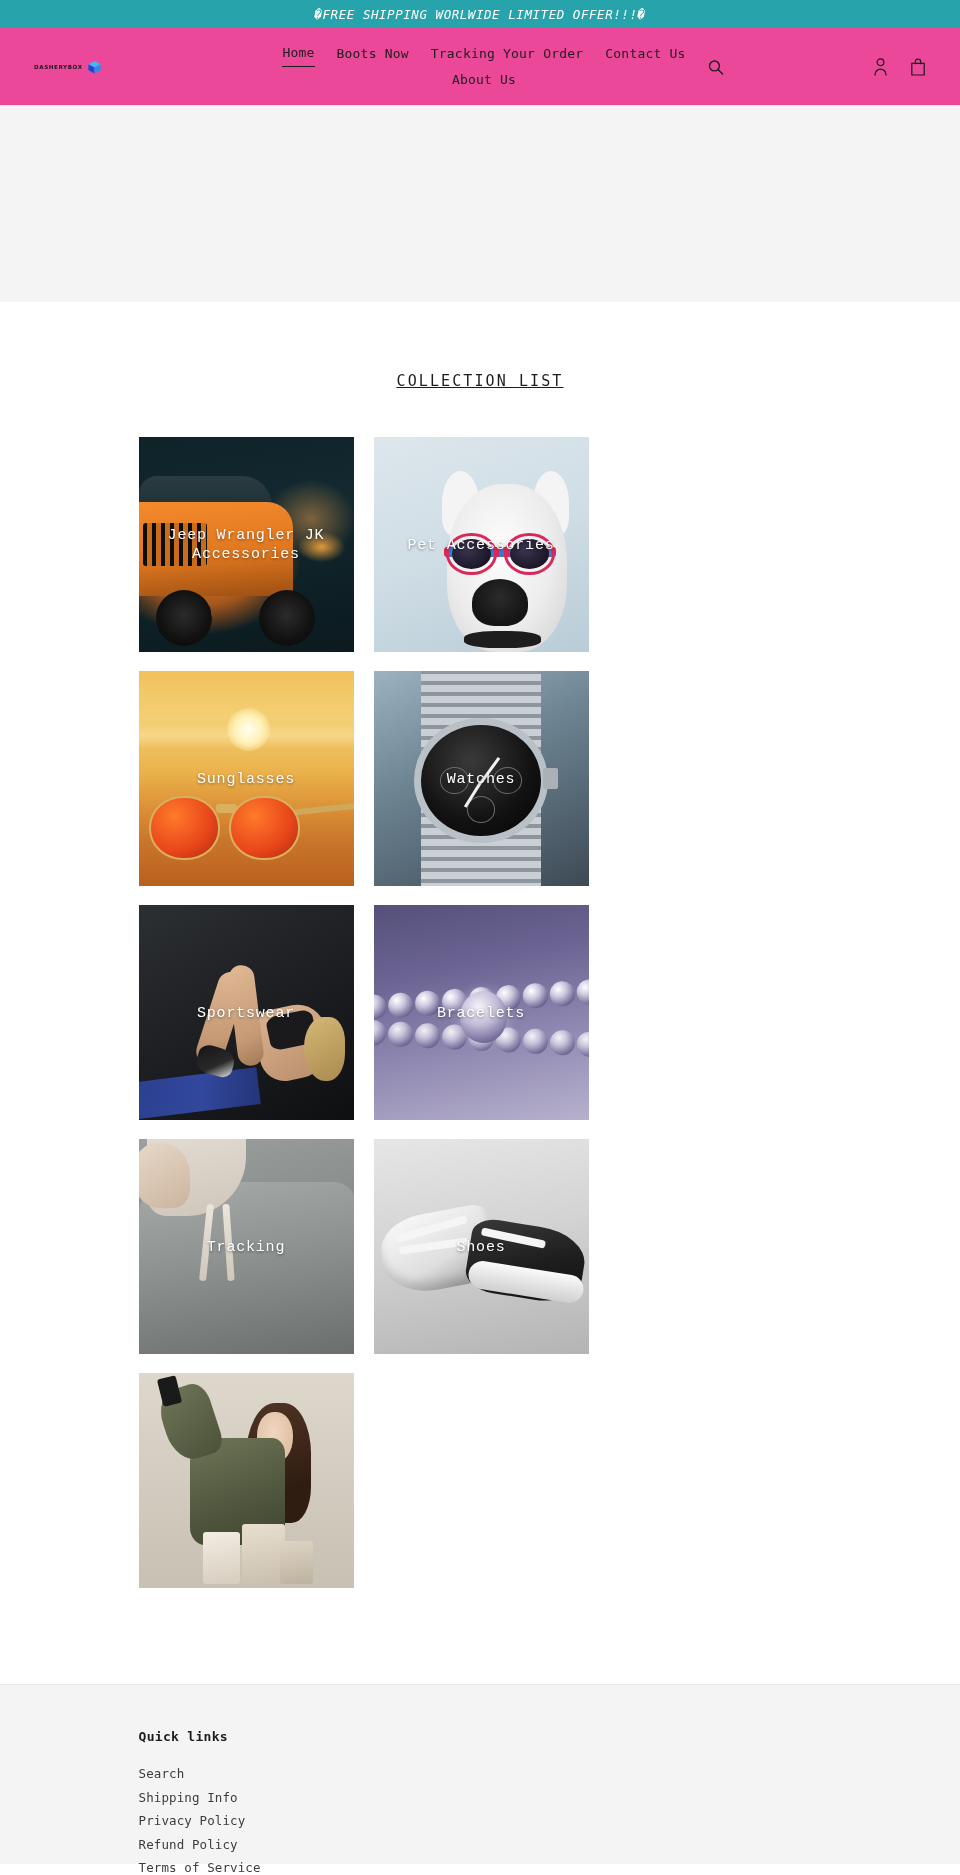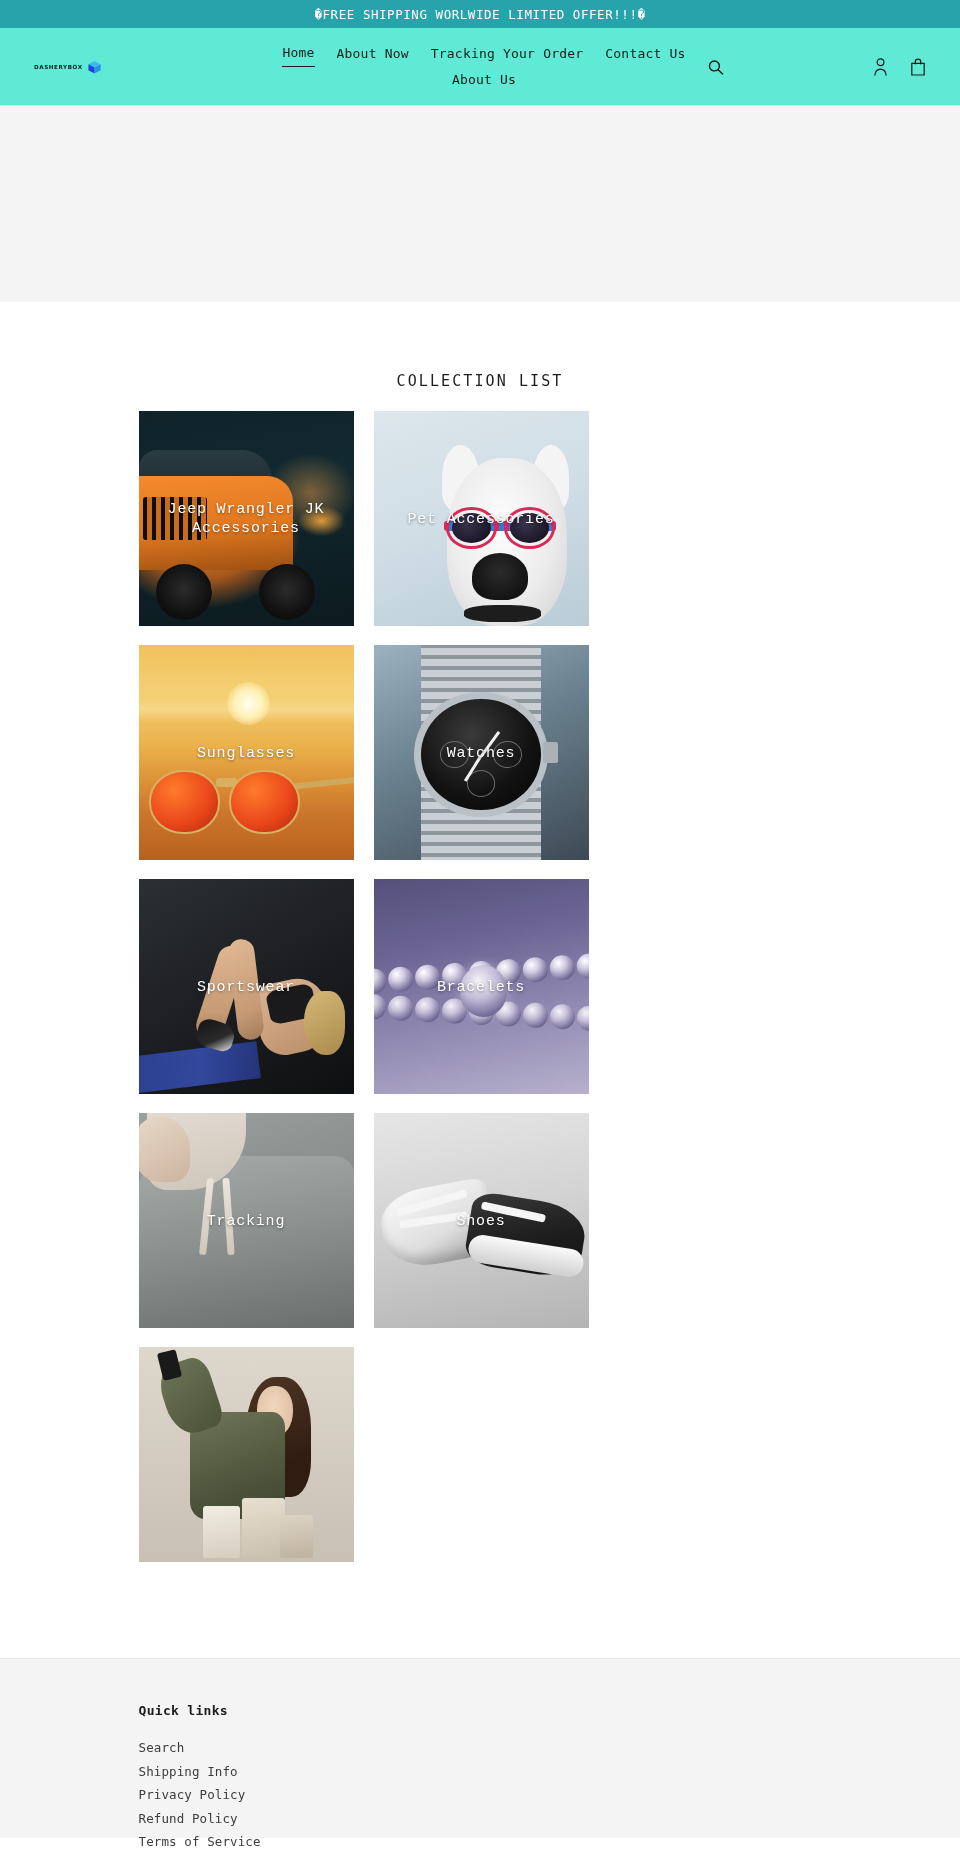--- a/index.html
+++ b/index.html
@@ -18,26 +18,27 @@
     background: #27a3ab;
     display: flex;
     align-items: center;
     justify-content: center;
   }
   .announcement-text {
     color: #ffffff;
     font-size: 12.5px;
     letter-spacing: 0.55px;
     white-space: nowrap;
+    font-style: italic;
   }
 
   
   .site-header {
     height: 78px;
-    background: #5eead4;
+    background: #ec4899;
     border-bottom: 1px solid #e4e4e4;
     display: flex;
     align-items: center;
     position: relative;
   }
   .logo-wrap {
     position: absolute;
     left: 34px;
     top: 50%;
     transform: translateY(-50%);
@@ -117,21 +118,22 @@
   .collection-section {
     padding-top: 70px;
     background: #ffffff;
   }
   .section-title {
     text-align: center;
     font-size: 15px;
     letter-spacing: 2.1px;
     color: #1c1d1d;
     font-weight: 400;
-    margin-bottom: 21px;
+    margin-bottom: 47px;
+    text-decoration: underline;
   }
   .grid {
     width: 683px;
     margin: 0 auto;
     display: flex;
     flex-wrap: wrap;
     gap: 19px 20px;
     font-family: Liberation Mono, monospace;
   }
   .card {
@@ -521,21 +523,21 @@
     <svg class="logo-cube" viewBox="0 0 32 32">
       <polygon points="16,3 29,10 16,17 3,10" fill="#3fb8f5"></polygon>
       <polygon points="3,10 16,17 16,30 3,23" fill="#1b46d8"></polygon>
       <polygon points="29,10 16,17 16,30 29,23" fill="#2b8fe8"></polygon>
     </svg>
   </a>
 
   <nav class="nav-block">
     <div class="nav-row">
       <a class="nav-link active">Home</a>
-      <a class="nav-link">About Now</a>
+      <a class="nav-link">Boots Now</a>
       <a class="nav-link">Tracking Your Order</a>
       <a class="nav-link">Contact Us</a>
     </div>
     <div class="nav-row second">
       <a class="nav-link">About Us</a>
     </div>
   </nav>
 
   <button class="search-btn">
     <svg width="17" height="17" viewBox="0 0 24 24" fill="none" stroke="#1c1d1d" stroke-width="2">

